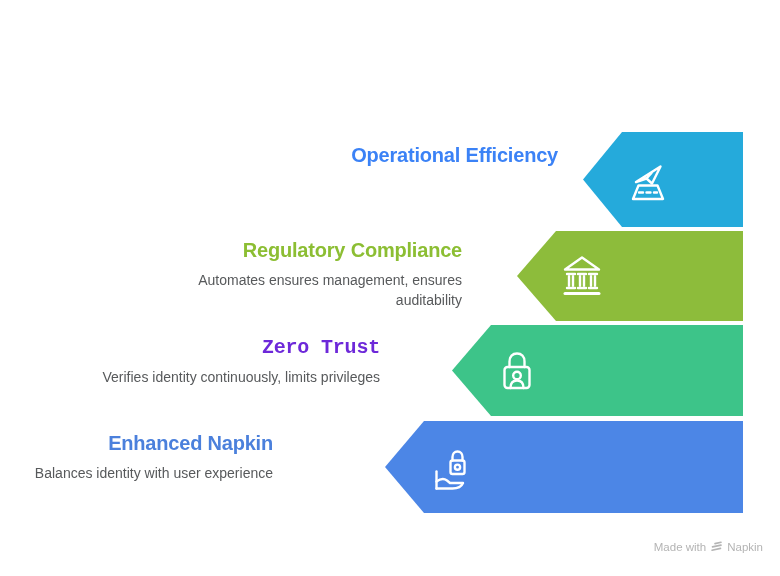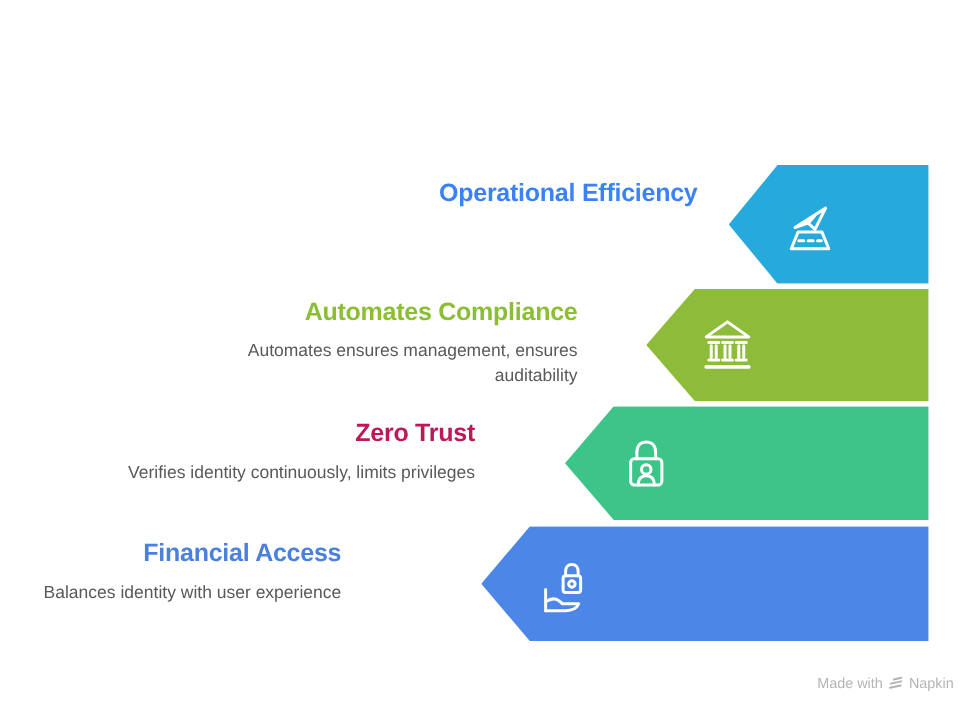--- a/index.html
+++ b/index.html
@@ -61,52 +61,52 @@
       <svg width="48" height="48" viewBox="0 0 48 48" fill="none" stroke="#ffffff" stroke-width="2.4" stroke-linecap="round" stroke-linejoin="round">
         <path d="M7,17.5 L24,5.5 L41,17.5 Z"></path>
         <path d="M9,22 H17 M11,24.5 V33.5 M15,24.5 V33.5 M9,36 H17"></path>
         <path d="M20,22 H28 M22,24.5 V33.5 M26,24.5 V33.5 M20,36 H28"></path>
         <path d="M31,22 H39 M33,24.5 V33.5 M37,24.5 V33.5 M31,36 H39"></path>
         <path d="M7,41.5 H41" stroke-width="3"></path>
       </svg>
     </span>
   </div>
   <div class="tblock t2">
-    <h2 class="bh" style="color: rgb(140, 190, 51);">Automates Compliance</h2>
+    <h2 class="bh" style="color: rgb(140, 190, 51);">Regulatory Compliance</h2>
     <p class="bd">Automates ensures management, ensures auditability</p>
   </div>
 
   <div class="arrow a3" style="background-color: rgb(61, 196, 137);">
     <span class="icon">
       <svg width="48" height="48" viewBox="0 0 48 48" fill="none" stroke="#ffffff" stroke-width="2.4" stroke-linecap="round" stroke-linejoin="round">
         <path d="M16.5,20 V14.5 C16.5,9.5 19.5,6.5 24,6.5 C28.5,6.5 31.5,9.5 31.5,14.5 V20"></path>
         <rect x="11.5" y="20" width="25" height="21" rx="3"></rect>
         <circle cx="24" cy="28.5" r="3.8"></circle>
         <path d="M17.5,41 C17.5,35.5 20,33.5 24,33.5 C28,33.5 30.5,35.5 30.5,41"></path>
       </svg>
     </span>
   </div>
   <div class="tblock t3">
-    <h2 class="bh" style="color: #be185d;">Zero Trust</h2>
+    <h2 class="bh" style="color: #6d28d9; font-family: Liberation Mono, monospace;">Zero Trust</h2>
     <p class="bd">Verifies identity continuously, limits privileges</p>
   </div>
 
   <div class="arrow a4" style="background-color: rgb(76, 134, 230);">
     <span class="icon">
       <svg width="48" height="48" viewBox="0 0 48 48" fill="none" stroke="#ffffff" stroke-width="2.4" stroke-linecap="round" stroke-linejoin="round">
         <path d="M26.5,17.5 V14 C26.5,10.7 28.5,8.5 31.5,8.5 C34.5,8.5 36.5,10.7 36.5,14 V17.5"></path>
         <rect x="24.5" y="17.5" width="14" height="13.5" rx="2"></rect>
         <circle cx="31.5" cy="24.2" r="2.6"></circle>
         <path d="M10.5,28.5 V45.5"></path>
         <path d="M10.5,38.5 C14,36 17.5,35 21,37.5 L24,40 L37,40 C35.5,43.5 31.5,45.5 26.5,45.5 L10.5,45.5"></path>
       </svg>
     </span>
   </div>
   <div class="tblock t4">
-    <h2 class="bh" style="color: rgb(75, 128, 220);">Financial Access</h2>
+    <h2 class="bh" style="color: rgb(75, 128, 220);">Enhanced Napkin</h2>
     <p class="bd">Balances identity with user experience</p>
   </div>
 
   <div class="attrib">
     <span>Made with</span>
     <svg width="13" height="13" viewBox="0 0 13 13" fill="none" stroke="#b4b4b4" stroke-width="1.6" stroke-linecap="round">
       <path d="M2,10.2 L10.5,8.4"></path>
       <path d="M2.5,6.9 L11,5.1"></path>
       <path d="M5,3.6 L11,2.2"></path>
     </svg>

